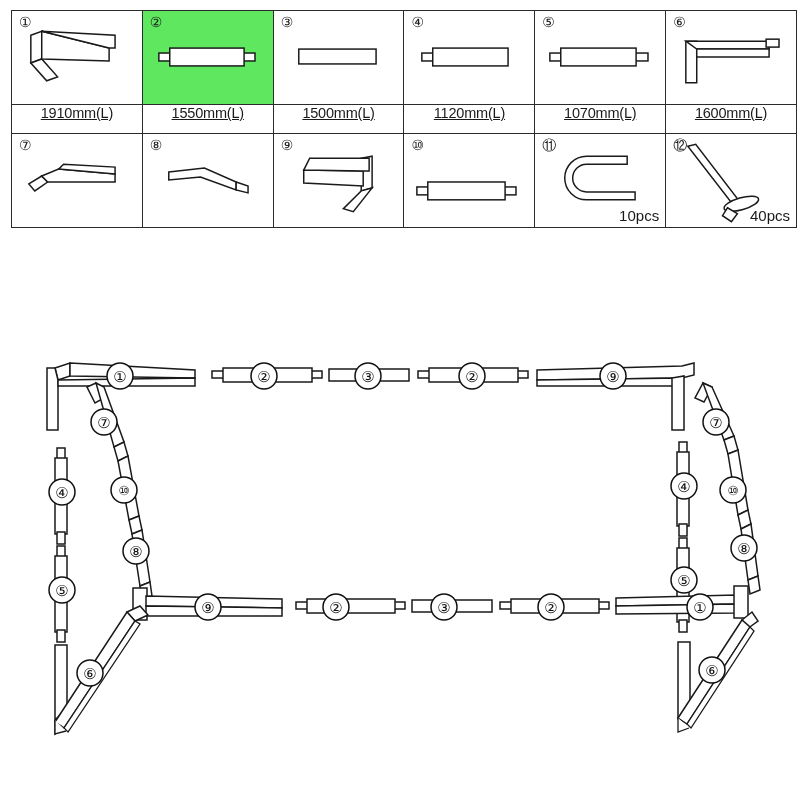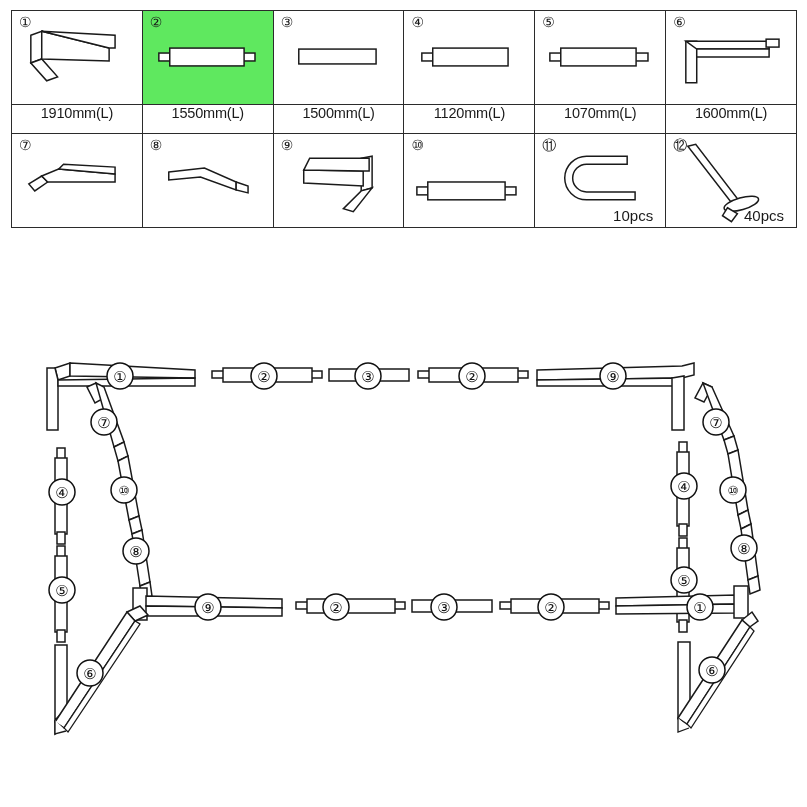--- a/index.html
+++ b/index.html
@@ -42,39 +42,40 @@
     background: #5fe85f;
   }
   td.label-cell {
     height: 28px;
     text-align: center;
     vertical-align: middle;
     font-size: 14.5px;
     letter-spacing: -0.2px;
     white-space: nowrap;
     color: #1a1a1a;
+    text-decoration: underline;
   }
   .cell-num {
     position: absolute;
     left: 7px;
     top: 4px;
     font-size: 14px;
     line-height: 1;
     color: #1a1a1a;
   }
   .cell-art {
     position: absolute;
     left: 0;
     top: 0;
     width: 100%;
     height: 100%;
   }
   .qty-note {
     position: absolute;
-    right: 12px;
+    right: 6px;
     bottom: 3px;
     font-size: 15px;
     color: #1a1a1a;
   }
 
   
   #assembly-wrap {
     position: absolute;
     left: 0;
     top: 290px;

